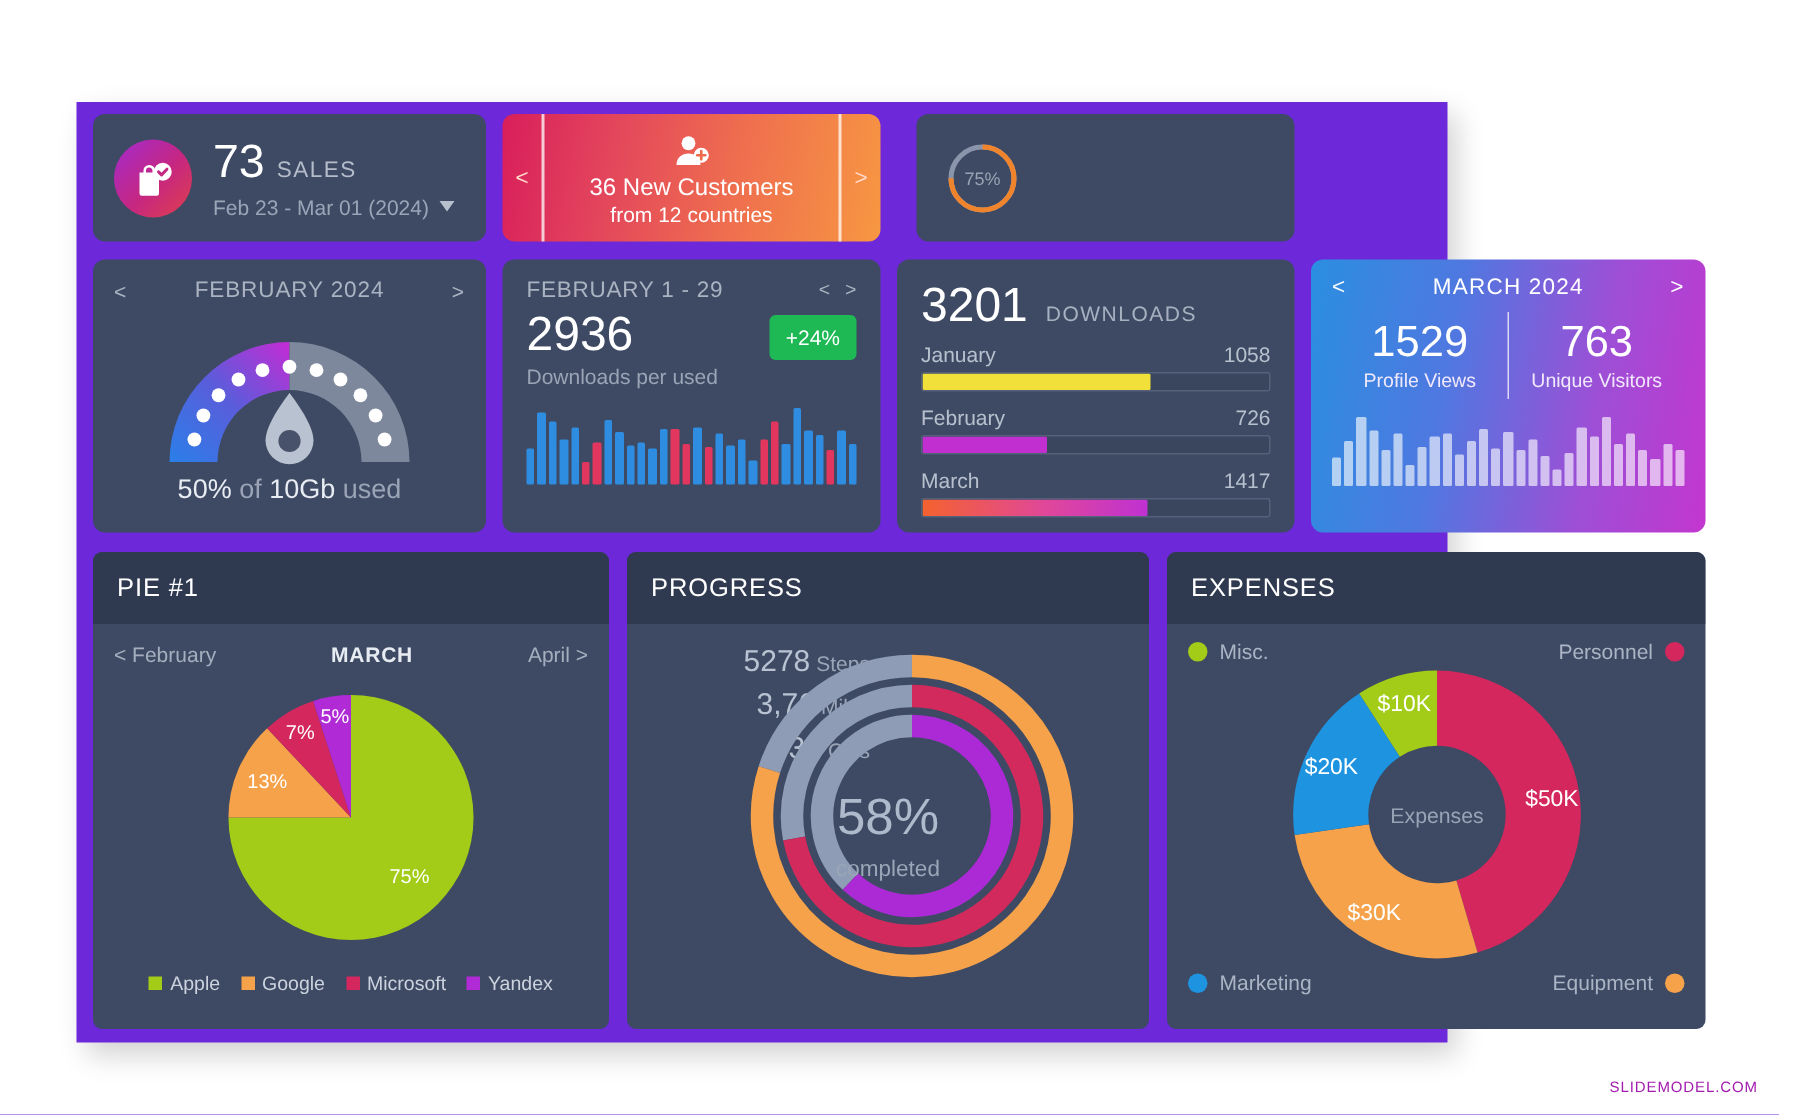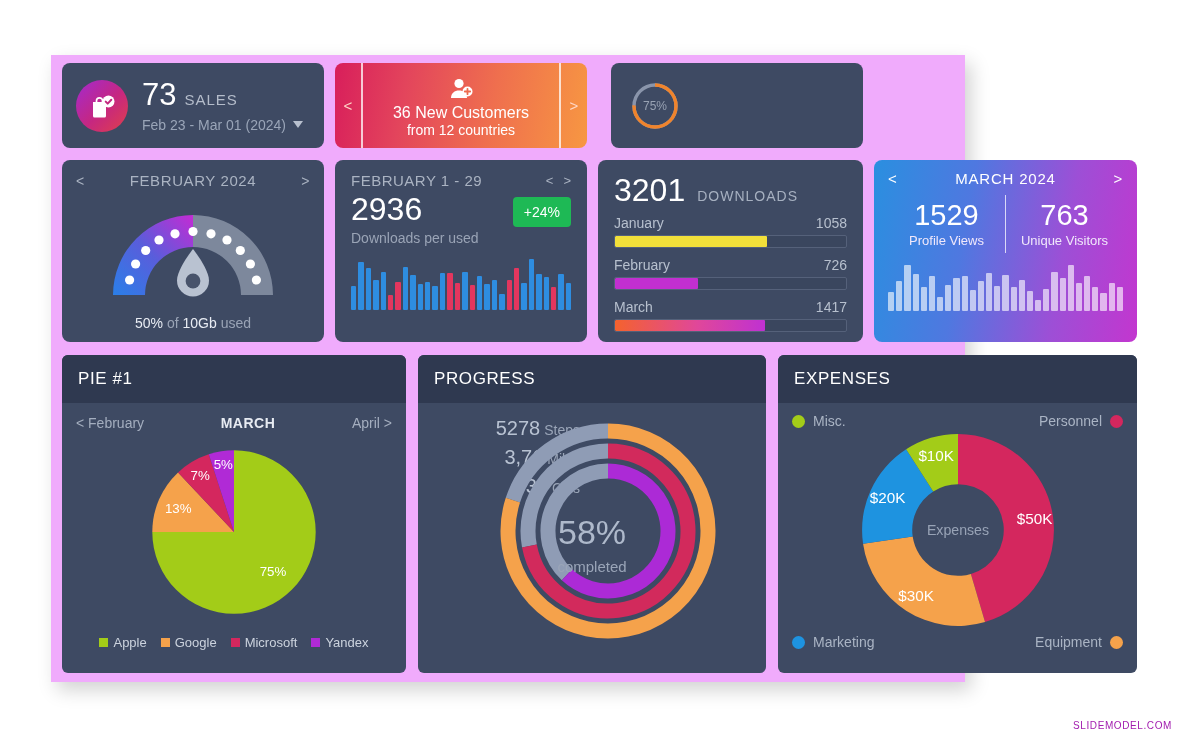--- a/index.html
+++ b/index.html
@@ -7,23 +7,23 @@
   body {
     background: #ffffff;
     font-family: "Liberation Sans", sans-serif;
     position: relative;
     overflow: hidden;
   }
 
   
   #dashboard {
     position: absolute;
-    left: 51px; top: 55px;
+    left: 51px; top: 68px;
     width: 914px; height: 627px;
-    background: #f0abfc;
+    background: #6d28d9;
     box-shadow: 6px 8px 18px rgba(0,0,0,0.18);
   }
   #footer-brand {
     position: absolute;
     right: 28px; bottom: 12px;
     font-size: 10px; letter-spacing: 0.6px;
     color: #a21caf;
     margin-left: 34px;
   }
 
@@ -73,25 +73,25 @@
   .views-row { display: flex; align-items: flex-end; justify-content: space-between; }
   .views-label { font-size: 13px; color: #a6b0c0; letter-spacing: 0.8px; padding-bottom: 3px; }
   .mini-bars { display: flex; align-items: flex-end; gap: 3px; height: 34px; padding-bottom: 2px; }
   .mini-bars i { width: 6px; display: block; border-radius: 1px; }
 
   
   #card-gauge { left: 11px; top: 105px; width: 262px; height: 182px; padding: 12px 14px; }
   .nav-head { display: flex; align-items: center; justify-content: space-between; color: #aab3c2; font-size: 15px; letter-spacing: 0.6px; }
   .nav-head .arw { font-size: 14px; cursor: pointer; }
   .gauge-wrap { display: flex; justify-content: center; margin-top: 6px; }
-  .gauge-foot { text-align: center; font-size: 14px; color: #9aa4b6; margin-top: 16px; }
+  .gauge-foot { text-align: center; font-size: 18px; color: #9aa4b6; margin-top: 4px; }
   .gauge-foot b { color: #e8ecf3; font-weight: 400; }
 
   #card-downloads-month { left: 284px; top: 105px; width: 252px; height: 182px; padding: 12px 16px; }
-  .dm-head { display: flex; align-items: center; justify-content: space-between; }
+  .dm-head { display: flex; align-items: flex-start; justify-content: space-between; }
   .dm-head .t { font-size: 15px; color: #aab3c2; letter-spacing: 0.5px; }
   .dm-arrows { display: flex; gap: 10px; color: #aab3c2; font-size: 13px; }
   .dm-row { display: flex; align-items: flex-start; justify-content: space-between; margin-top: 2px; gap: 17px; }
   .dm-num { font-size: 32px; color: #fff; line-height: 1.15; }
   .dm-badge { background: #1eb955; color: #fff; font-size: 14px; padding: 7px 11px; border-radius: 4px; margin-top: 6px; }
   .dm-sub { font-size: 14px; color: #9aa4b6; margin-top: 2px; }
   .dm-bars { display: flex; align-items: flex-end; gap: 2px; height: 54px; margin-top: 10px; }
   .dm-bars i { flex: 1; display: block; border-radius: 1px; }
 
   #card-downloads { left: 547px; top: 105px; width: 265px; height: 182px; padding: 14px 16px; }

